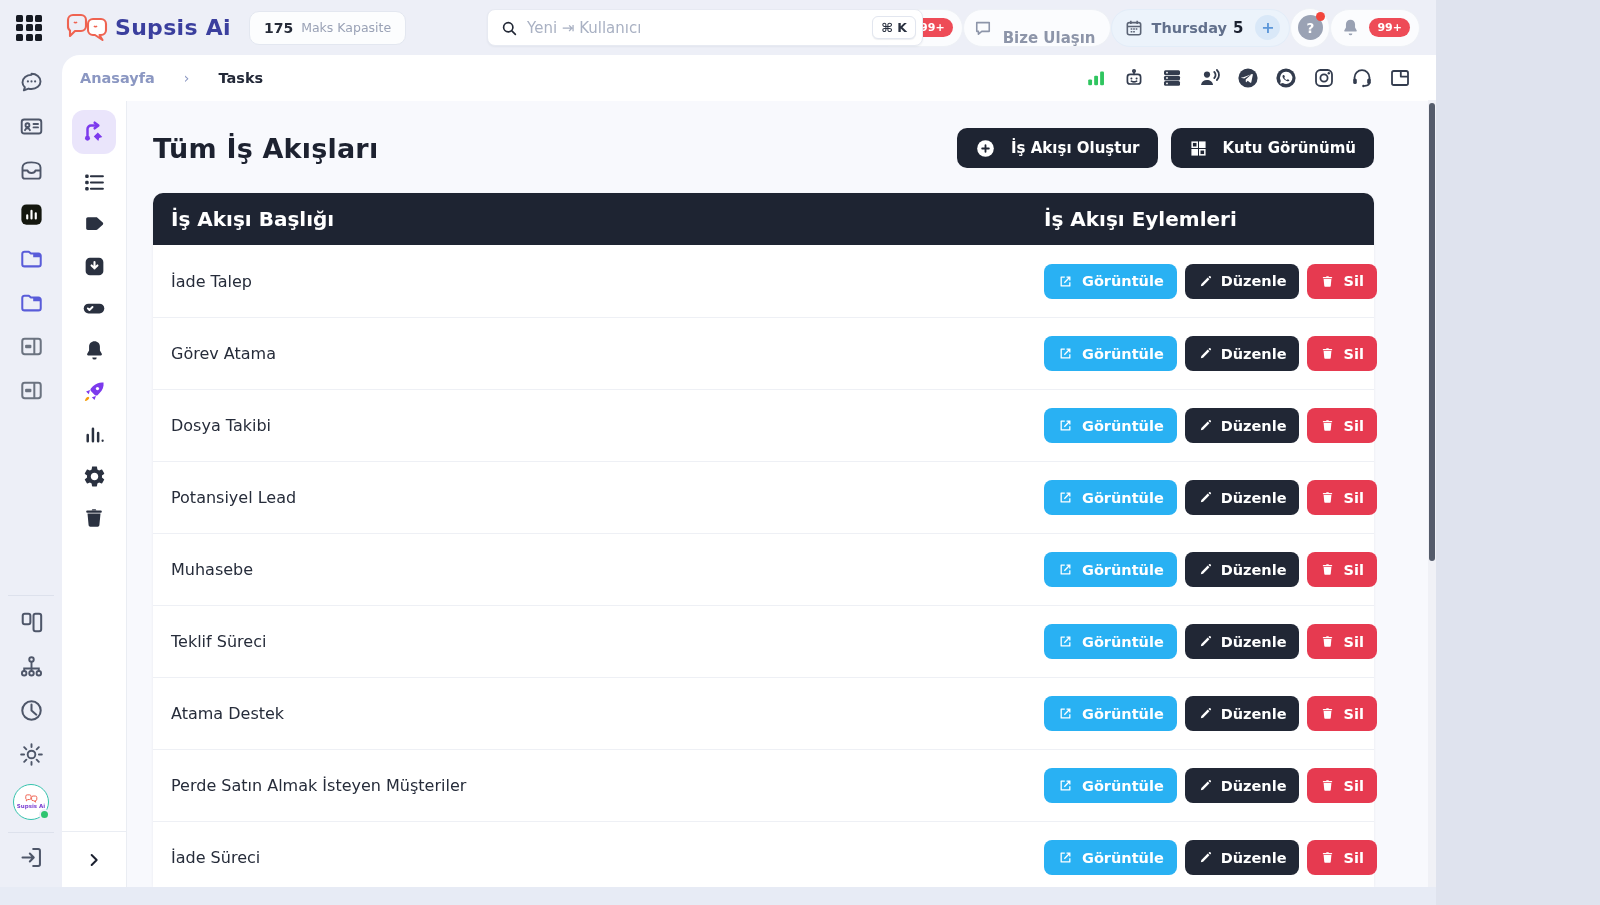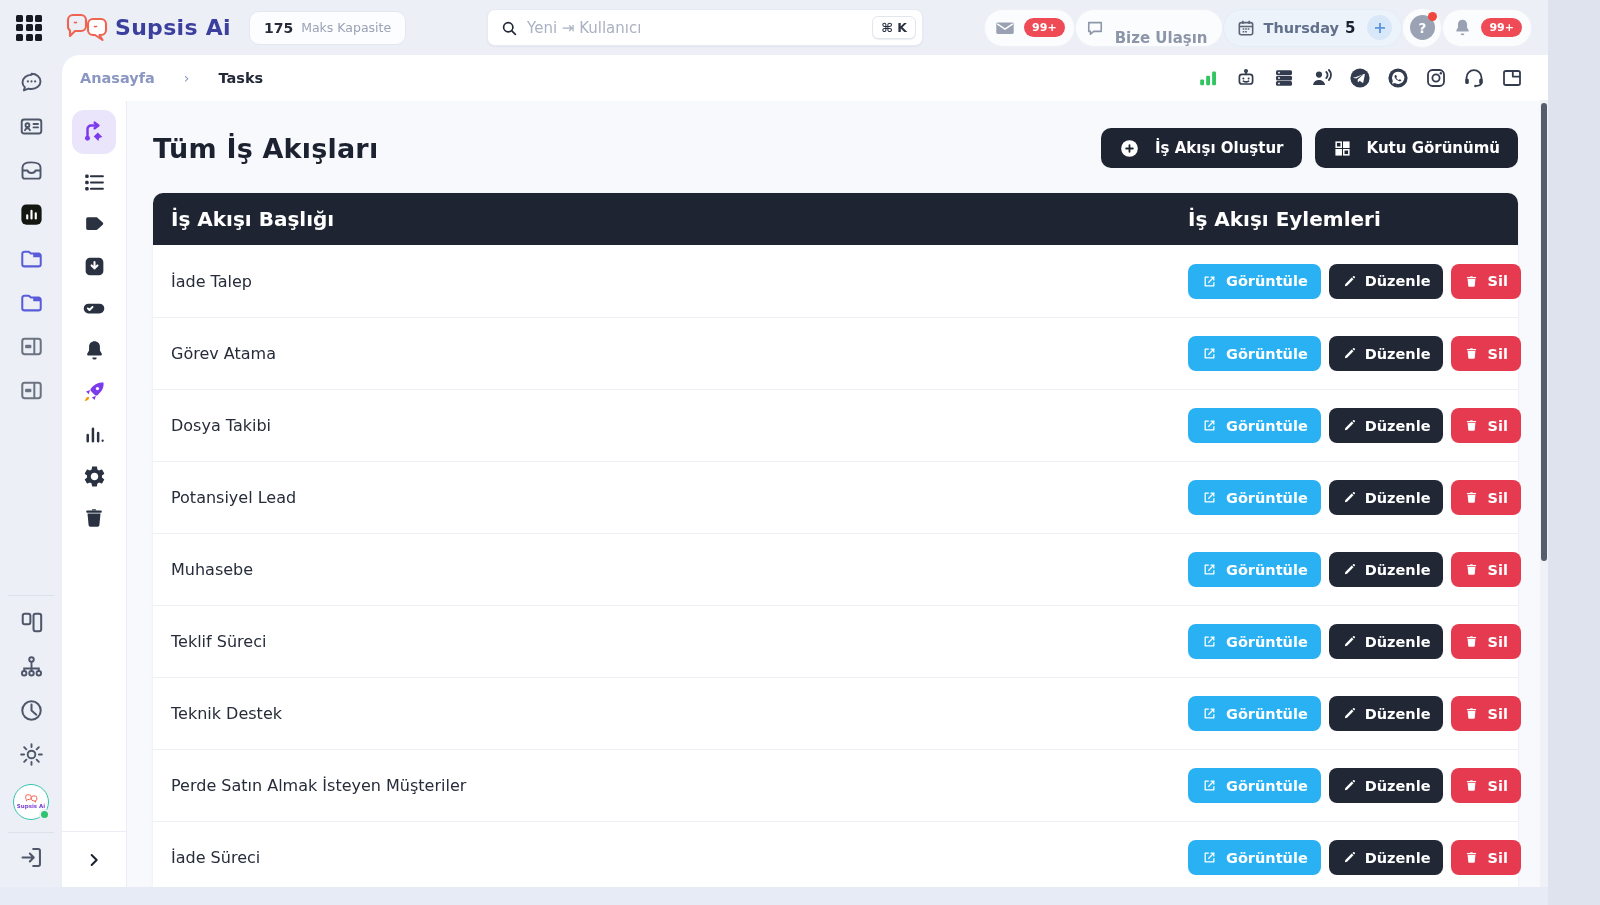--- a/index.html
+++ b/index.html
@@ -1,18 +1,18 @@
 <!DOCTYPE html>
 <html><head>
 <meta charset="utf-8">
 <title>Supsis Ai — Tasks</title>
 <style>
   * { margin:0; padding:0; box-sizing:border-box; }
   html,body { background:#dfe3ee; }
-  .screen{position:relative;width:1548px;height:905px;background:#edeff7;overflow:hidden;
+  .screen{position:relative;width:1436px;height:905px;background:#edeff7;overflow:hidden;
     font-family:"DejaVu Sans","Liberation Sans",sans-serif;color:#242a38;}
   svg{display:block;}
 
   
   .topbar{position:absolute;left:0;top:0;width:100%;height:55px;display:flex;align-items:center;padding:0 16px;}
   .apps-grid{width:26px;height:26px;display:grid;grid-template-columns:repeat(3,7px);grid-template-rows:repeat(3,7px);gap:2.5px;cursor:pointer;}
   .apps-grid span{background:#161a23;border-radius:1.5px;}
   .logo{display:flex;align-items:center;gap:7px;margin-left:22px;cursor:pointer;}
   .logo-text{font-size:22px;font-weight:700;color:#3b3f9e;letter-spacing:.3px;}
   .cap-badge{margin-left:18px;display:flex;align-items:center;gap:8px;background:#fcfdfe;border:1px solid #e3e7f0;border-radius:10px;padding:8px 14px;}
@@ -52,21 +52,21 @@
   .crumb-icons{margin-left:auto;display:flex;align-items:center;gap:14px;color:#333c4e;}
   .cicon{width:24px;height:24px;display:flex;align-items:center;justify-content:center;cursor:pointer;}
 
   .panel-body{flex:1;display:flex;min-height:0;}
   .subrail{width:65px;min-width:65px;border-right:1px solid #eaedf3;display:flex;flex-direction:column;align-items:center;padding-top:9px;position:relative;}
   .sicon{width:44px;height:42px;display:flex;align-items:center;justify-content:center;color:#2a3140;cursor:pointer;}
   .sicon.active{background:#eae5fb;border-radius:12px;height:44px;color:#7c3aed;margin-bottom:7px;}
   .subrail-bottom{position:absolute;bottom:0;left:0;right:0;height:56px;border-top:1px solid #eaedf3;display:flex;align-items:center;justify-content:center;color:#1b2130;cursor:pointer;}
 
   
-  .content{flex:1;background:#f8f9fd;min-width:0;padding:0 30px 0 26px;overflow:hidden;}
+  .content{flex:1;background:#f8f9fd;min-width:0;padding:0 62px 0 26px;overflow:hidden;}
   .content-head{display:flex;align-items:center;margin-top:27px;}
   .page-title{font-size:27px;font-weight:700;color:#1d2230;letter-spacing:.2px;}
   .head-buttons{margin-left:auto;display:flex;gap:13px;}
   .dark-btn{height:40px;background:#1e2432;border:none;border-radius:10px;color:#fff;font-size:15px;font-weight:600;display:flex;align-items:center;gap:15px;padding:0 18px;font-family:inherit;cursor:pointer;white-space:nowrap;}
 
   .card{margin-top:25px;background:#fff;border-radius:10px;box-shadow:0 1px 3px rgba(25,35,65,.07);}
   .card-head{height:52px;background:#1e2432;border-radius:10px 10px 0 0;display:flex;align-items:center;color:#fff;font-size:20px;font-weight:600;padding-left:18px;}
   .col-title{flex:1;}
   .col-actions{width:330px;min-width:330px;}
   .trow{height:72px;display:flex;align-items:center;padding-left:18px;border-top:1px solid #eef0f5;background:#fff;}
@@ -678,21 +678,21 @@
             <rect x="4.5" y="4.9" width="15" height="2" rx="1"></rect>
             <path d="M9.7 4.9l.7-1.4h3.2l.7 1.4z"></path>
           </svg>
         </span>
         <span>Sil</span>
       </button>
     </div>
   </div>
 
   <div class="trow">
-    <div class="trow-title">Teknik Destek</div>
+    <div class="trow-title">Atama Destek</div>
     <div class="trow-actions">
       <button class="btn btn-view">
         <span>
           <svg width="17" height="17" viewBox="0 0 24 24" fill="#fff">
             <path d="M5 5.8c0-.4.4-.8.8-.8H11v1.8H6.8v10.4H17.2V13H19v5.2c0 .4-.4.8-.8.8H5.8c-.4 0-.8-.4-.8-.8z"></path>
             <path d="M13.5 5H19v5.5h-1.8V8.1l-6.2 6.2-1.3-1.3 6.2-6.2h-2.4z"></path>
           </svg>
         </span>
         <span>Görüntüle</span>
       </button>

